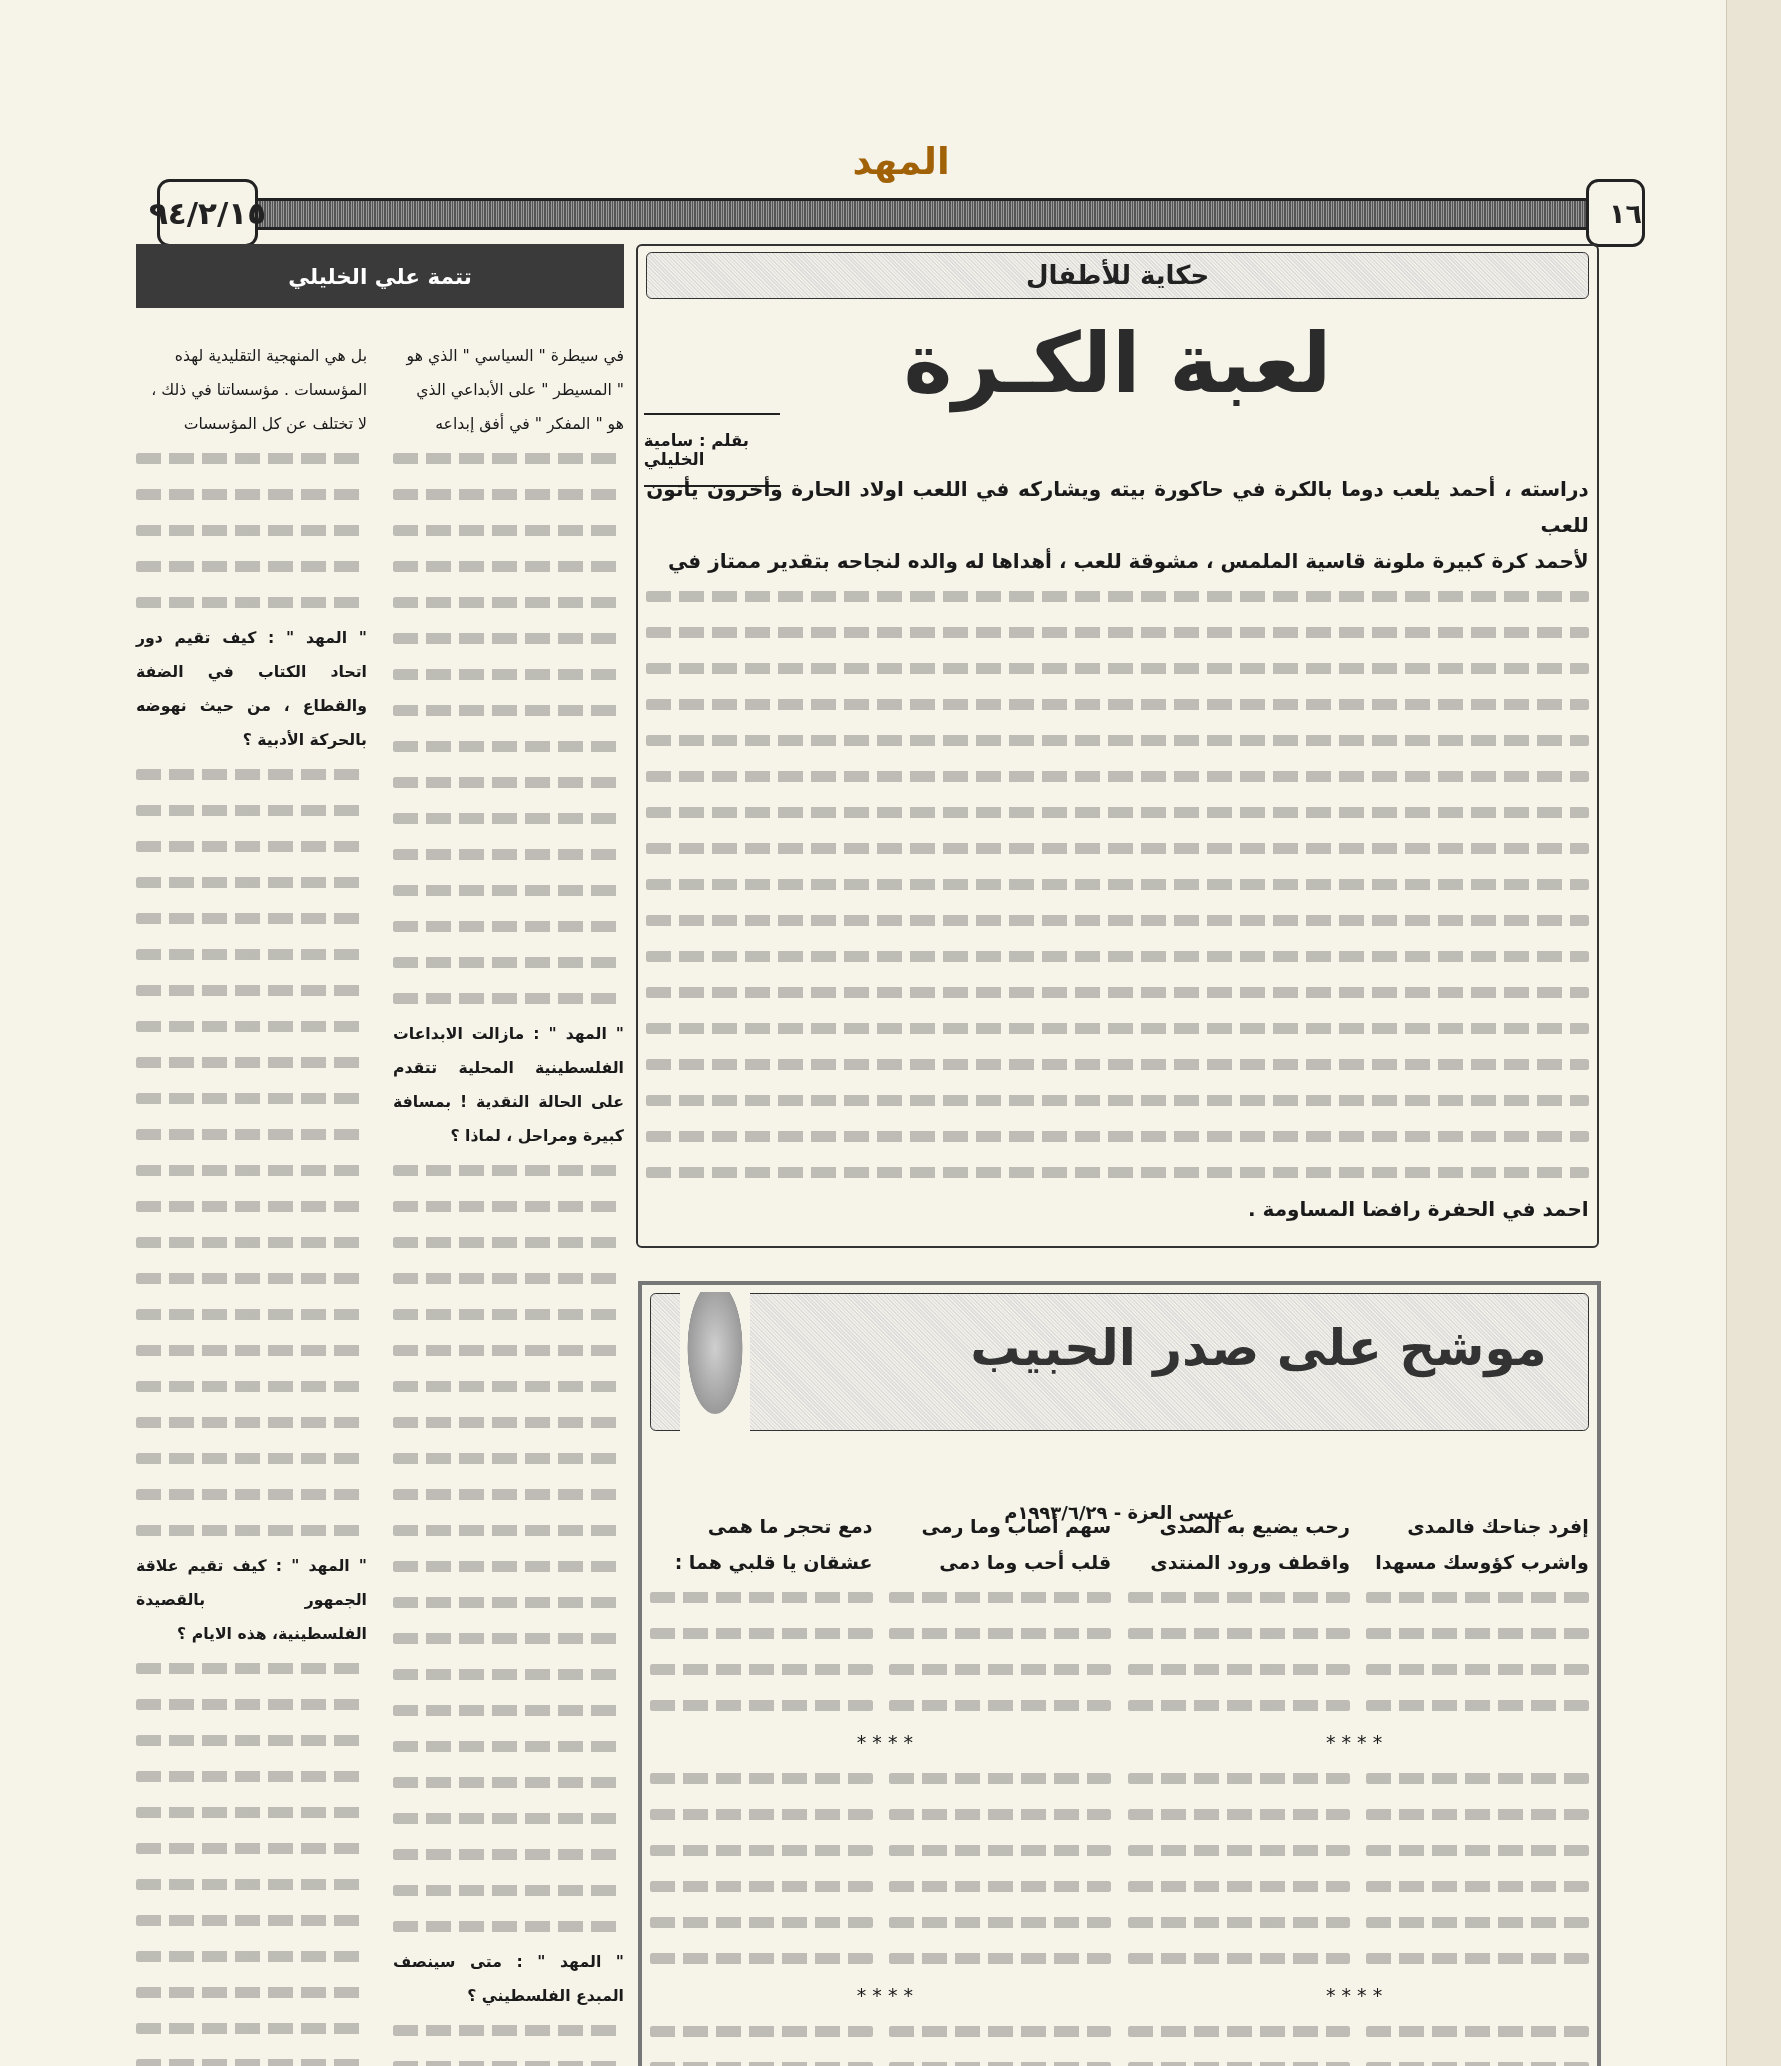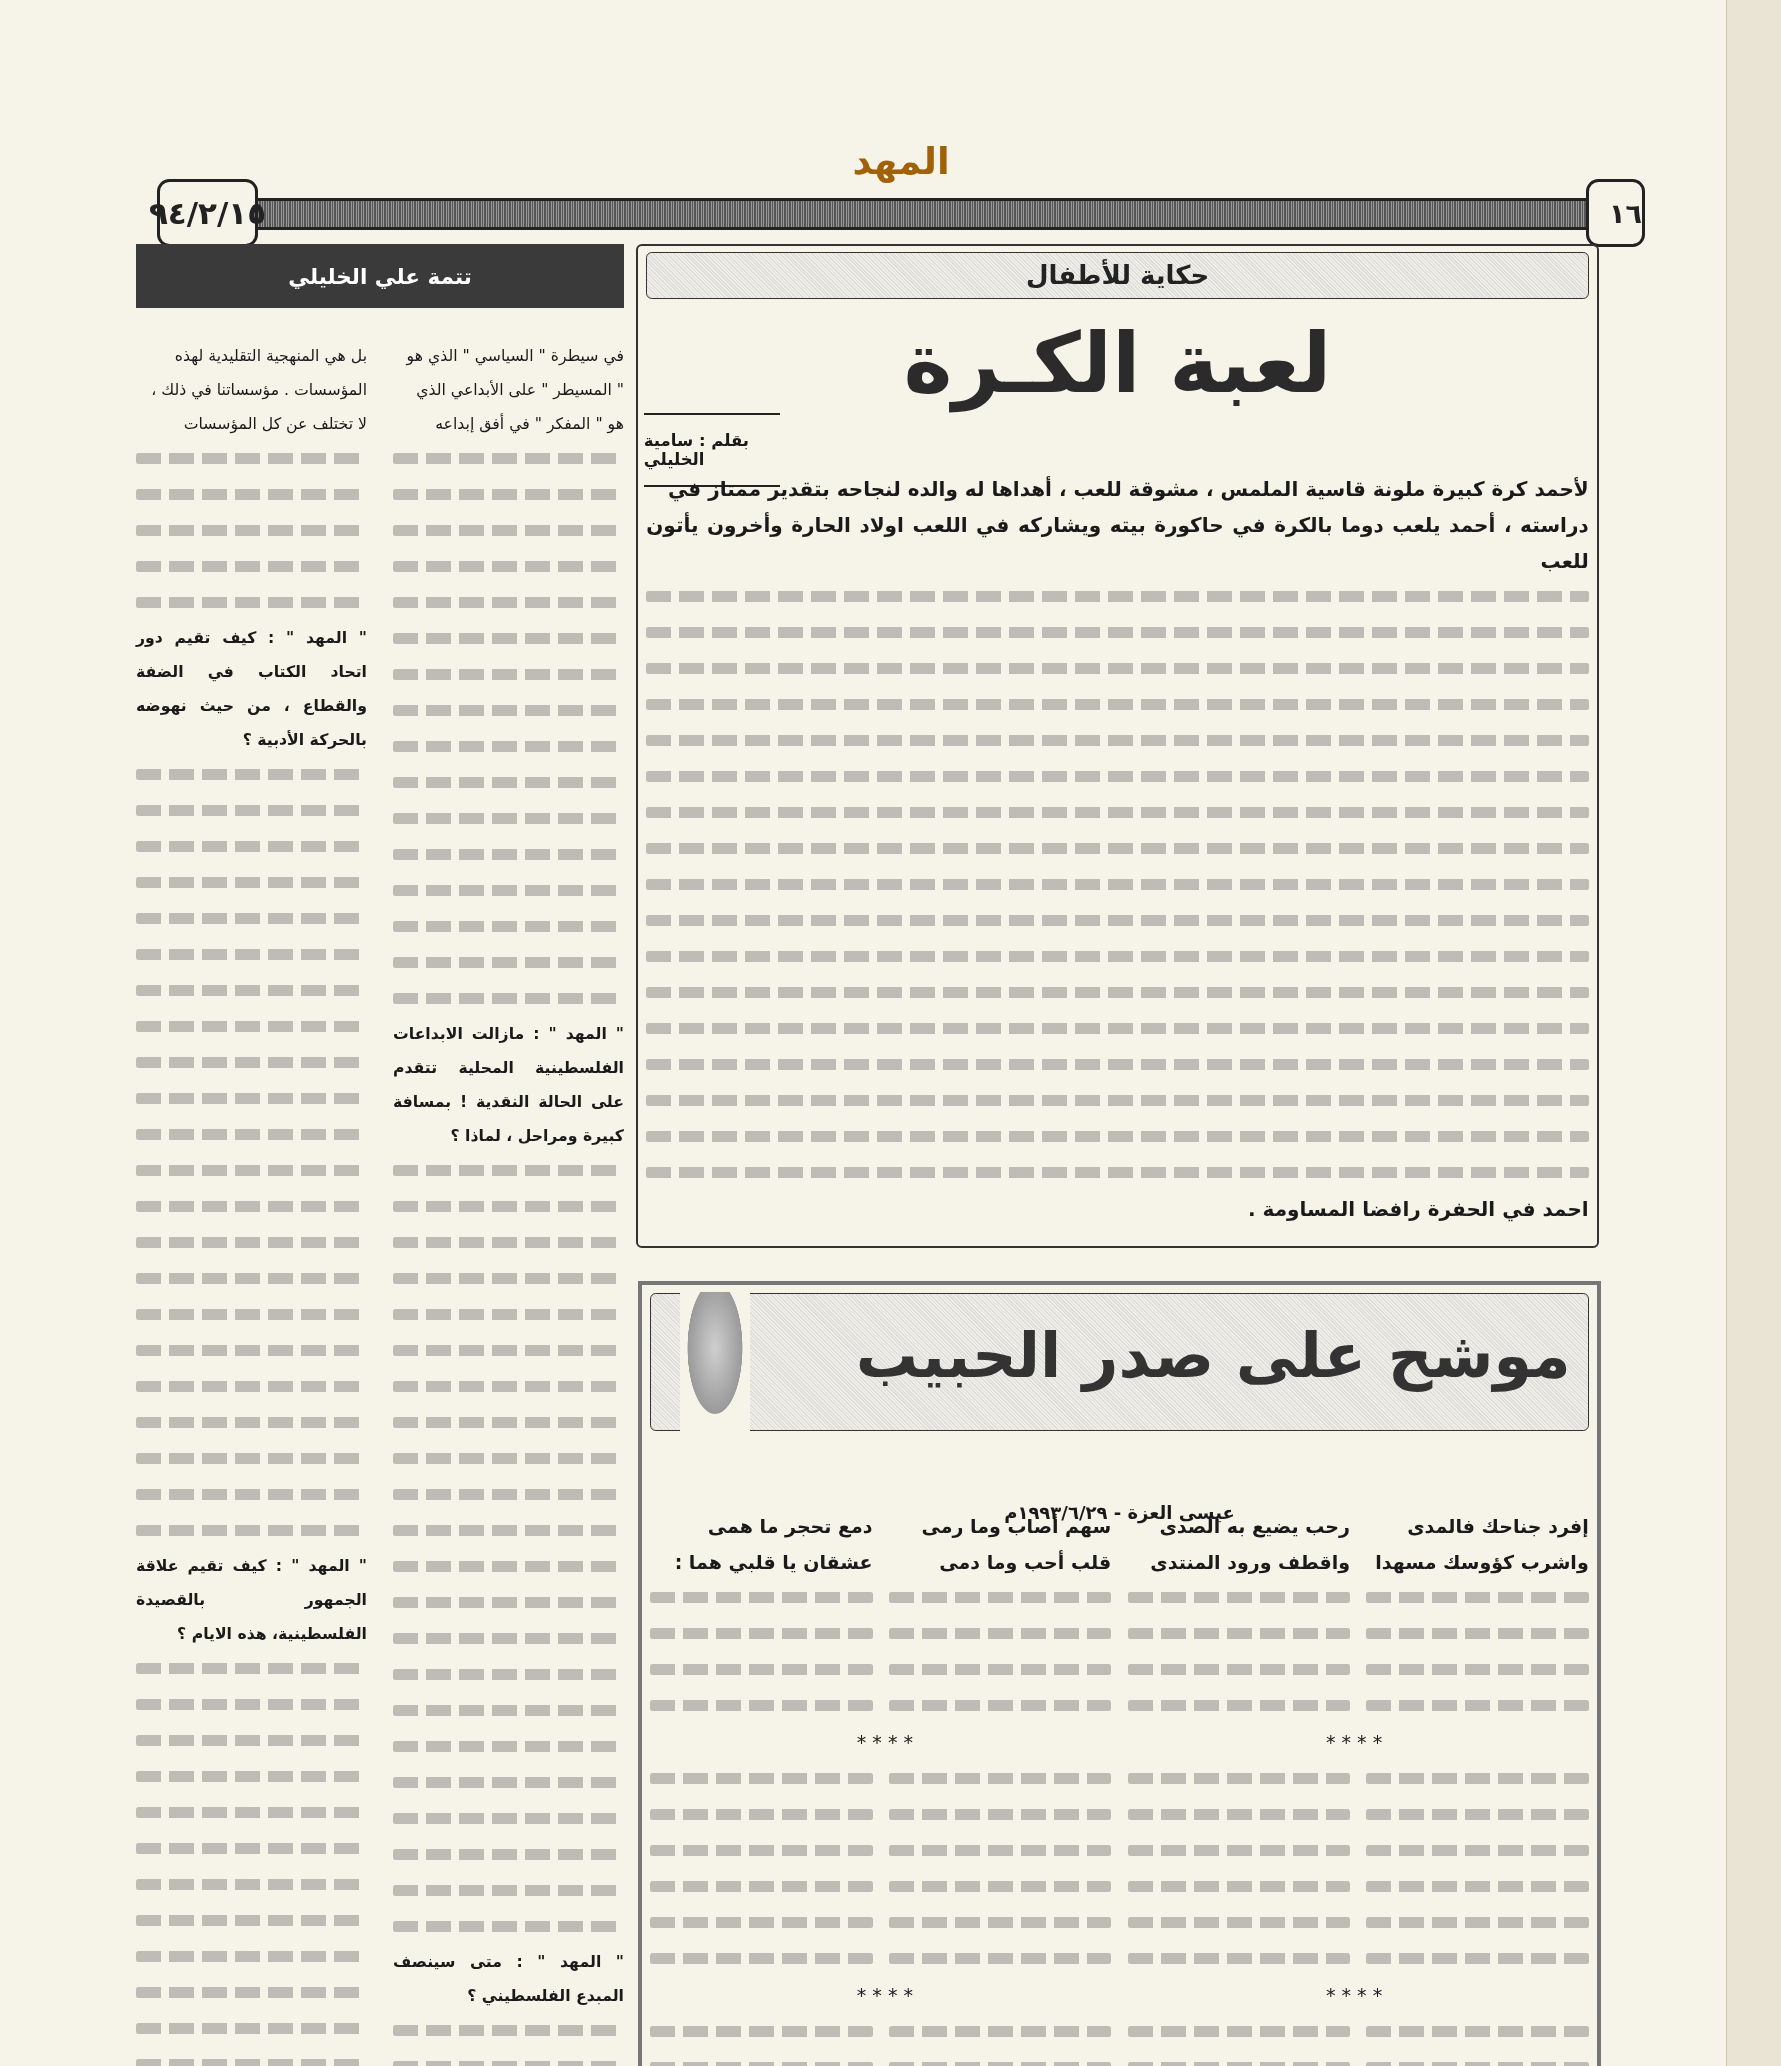--- a/index.html
+++ b/index.html
@@ -30,21 +30,21 @@
   .story-body{position:absolute;left:8.3px;right:8.3px;top:225px;font-size:20px;font-weight:bold;line-height:36px;text-align:justify;}
   .story-body p{margin:0;}
   .ph{display:block;height:36px;position:relative;}
   .ph::after{content:"";position:absolute;left:0;right:0;top:12.4px;height:10.7px;background:repeating-linear-gradient(90deg,#555 0 25px,transparent 25px 33px);opacity:.35;border-radius:2.5px;}
   
   .poem{position:absolute;left:638px;top:1281px;width:963px;height:1054px;border:4.1px solid #777;box-sizing:border-box;
         background:#f6f3e9;}
   .poem-head{position:absolute;left:8.3px;right:8.3px;top:8.3px;height:136px;border:1.7px solid #333;border-radius:5.8px;
         background:repeating-linear-gradient(45deg,#ddd 0 1.2px,#f1efe6 1.2px 2.5px);}
   .photo{position:absolute;left:29px;top:-2.5px;width:70px;height:140px;background:radial-gradient(ellipse at 50% 40%,#cfcfcf 0,#9a9a9a 55%,#f6f3e9 56%);}
-  .poem-title{position:absolute;right:17px;top:25px;font-size:62px;font-weight:bold;color:#333;}
+  .poem-title{position:absolute;right:41px;top:25px;font-size:50px;font-weight:bold;color:#333;}
   .poem-author{position:absolute;left:0;right:0;top:174px;text-align:center;font-size:18px;font-weight:bold;margin-top:43px;}
   .stanzas{position:absolute;left:8.3px;right:8.3px;top:223px;}
   .stanza-row{display:grid;grid-template-columns:1fr 1fr 1fr 1fr;column-gap:16.5px;font-size:19px;font-weight:bold;line-height:36px;}
   .stanza-row div{white-space:nowrap;}
   .sep{display:grid;grid-template-columns:1fr 1fr;height:37px;font-size:19px;text-align:center;line-height:37px;}
   
   .interview{position:absolute;left:136px;top:244px;width:488px;height:2149px;}
   .int-head{position:absolute;left:0;right:0;top:0;height:64px;background:#3a3a3a;color:#fff;
             display:flex;align-items:center;justify-content:center;font-size:21.5px;font-weight:bold;}
   .col{position:absolute;top:95px;width:231px;font-size:15.7px;line-height:34px;text-align:justify;}
@@ -160,22 +160,22 @@
         <span class="ph"></span>
         <span class="ph"></span>
       </div>
   </div>
 
   <div class="story">
     <div class="kicker">حكاية للأطفال</div>
     <div class="headline">لعبة الكـرة</div>
     <div class="byline">بقلم : سامية الخليلي</div>
     <div class="story-body" id="storyBody">
+        <p>دراسته ، أحمد يلعب دوما بالكرة في حاكورة بيته ويشاركه في اللعب اولاد الحارة وأخرون يأتون للعب</p>
         <p>لأحمد كرة كبيرة ملونة قاسية الملمس ، مشوقة للعب ، أهداها له والده لنجاحه بتقدير ممتاز في</p>
-        <p>دراسته ، أحمد يلعب دوما بالكرة في حاكورة بيته ويشاركه في اللعب اولاد الحارة وأخرون يأتون للعب</p>
         <span class="ph"></span>
         <span class="ph"></span>
         <span class="ph"></span>
         <span class="ph"></span>
         <span class="ph"></span>
         <span class="ph"></span>
         <span class="ph"></span>
         <span class="ph"></span>
         <span class="ph"></span>
         <span class="ph"></span>

